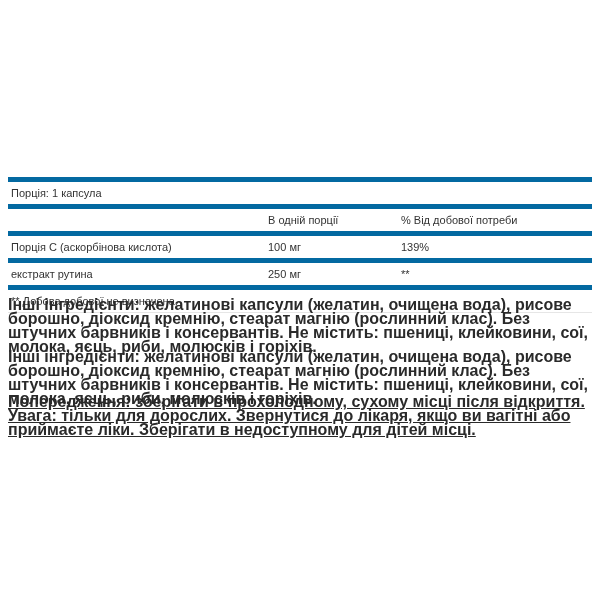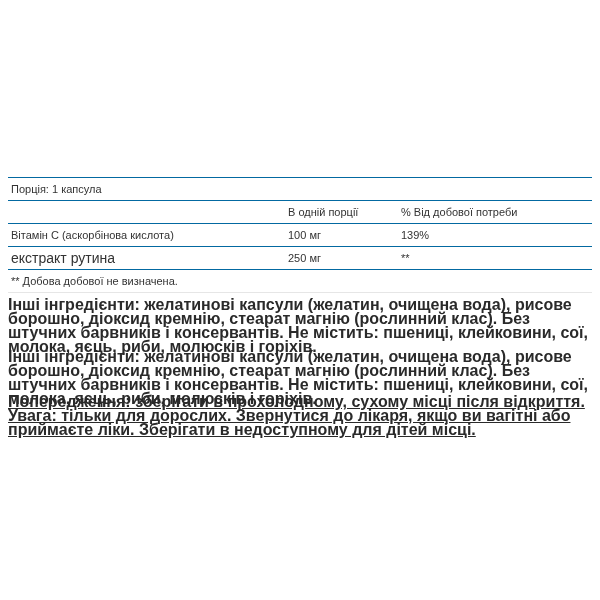--- a/index.html
+++ b/index.html
@@ -1,41 +1,41 @@
 <!DOCTYPE html>
 <html><head>
   <meta charset="utf-8">
   <style>
     html, body { margin: 0; padding: 0; background: #ffffff; }
     body { width: 600px; height: 600px; position: relative; overflow: hidden;
            font-family: "Liberation Sans", sans-serif; color: #333333; }
     .facts { position: absolute; left: 8px; top: 177px; width: 584px; }
-    .row { position: relative; height: 22px; border-top: 1px solid #0369a1; font-size: 11px; line-height: 22px; text-decoration: underline; }
+    .row { position: relative; height: 22px; border-top: 5px solid #0369a1; font-size: 11px; line-height: 22px; text-decoration: underline; }
     .row.last { border-bottom: 1px solid #e6e6e6; }
     .cell { position: absolute; top: 0; white-space: nowrap; }
     .c1 { left: 3px; }
-    .c2 { left: 280px; }
+    .c2 { left: 260px; }
     .c3 { left: 393px; }
-    .small { font-size: 14px; }
+    .small { font-size: 11px; }
     .para { position: absolute; left: 8px; width: 590px; font-size: 16px; line-height: 14px;
             font-weight: bold; color: #2a2a2a; }
   </style>
 </head>
 <body>
 
 <div class="facts">
   <div class="row">
     <span class="cell c1">Порція: 1 капсула</span>
   </div>
   <div class="row">
     <span class="cell c2">В одній порції</span>
     <span class="cell c3">% Від добової потреби</span>
   </div>
   <div class="row">
-    <span class="cell c1">Вітамін C (аскорбінова кислота)</span>
+    <span class="cell c1">Порція C (аскорбінова кислота)</span>
     <span class="cell c2">100 мг</span>
     <span class="cell c3">139%</span>
   </div>
   <div class="row">
     <span class="cell c1 small">екстракт рутина</span>
     <span class="cell c2">250 мг</span>
     <span class="cell c3">**</span>
   </div>
   <div class="row last">
     <span class="cell c1">** Добова добової не визначена.</span>

